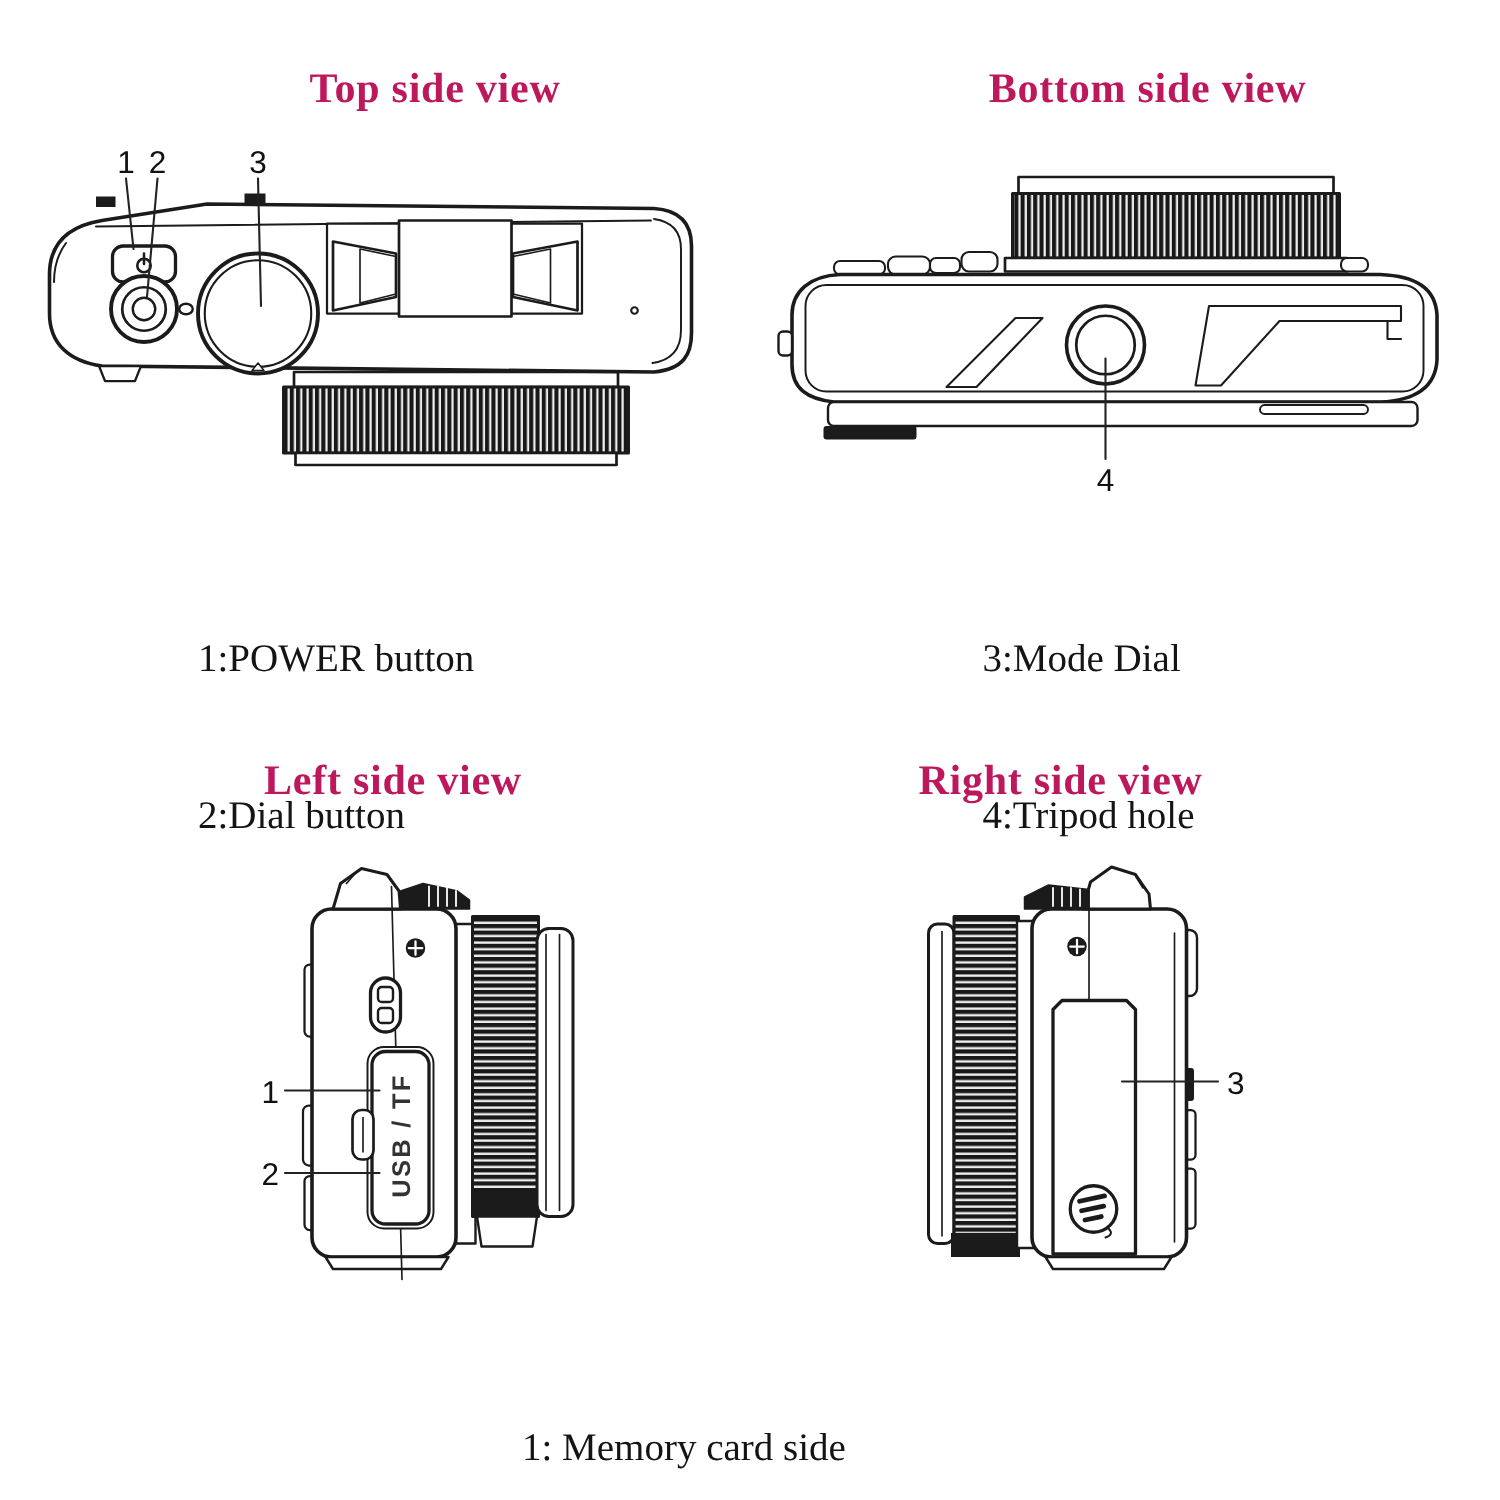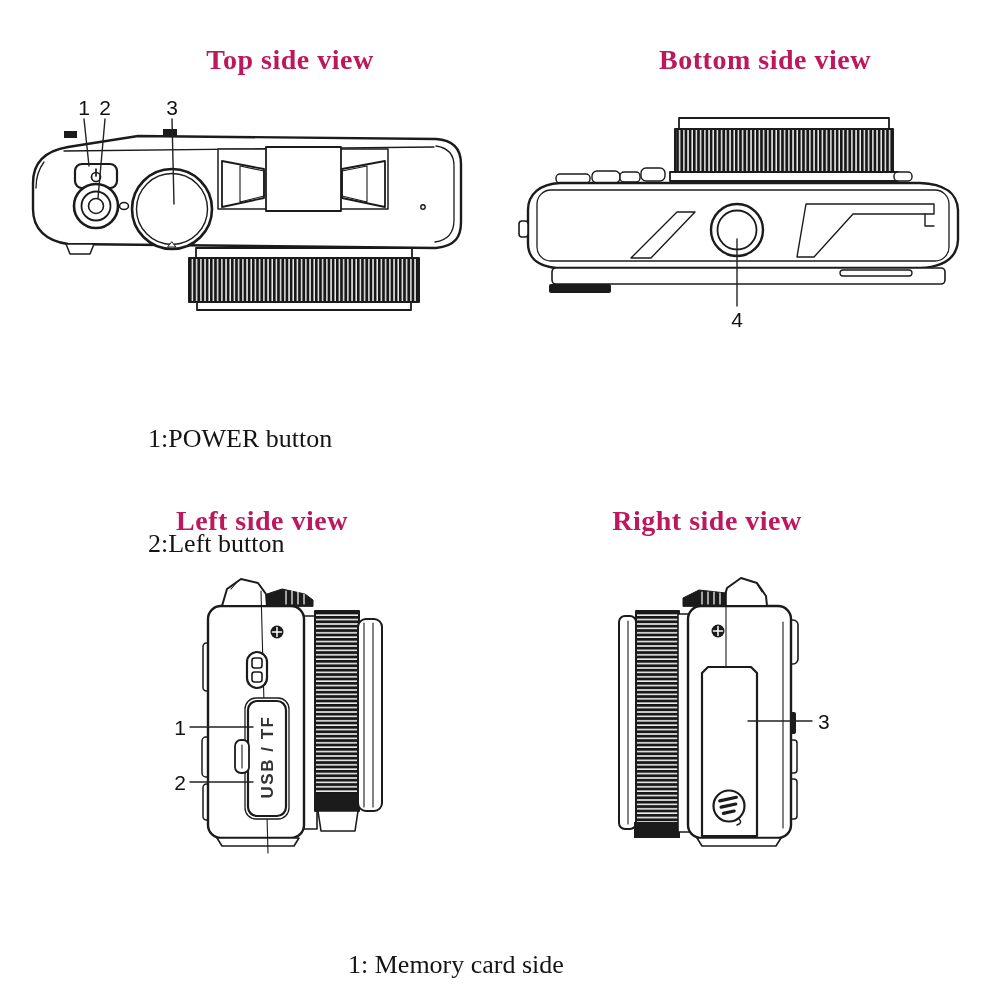--- a/index.html
+++ b/index.html
@@ -232,23 +232,27 @@
         <text x="818" y="729" text-anchor="start" fill="#111111" stroke="none" font-family="Liberation Sans, sans-serif" font-size="21">3</text>
       </g>
     </g>
   </svg>
 
   <div class="title" style="left:130px;top:44px;">Top side view</div>
   <div class="title" style="left:102px;top:505px;">Left side view</div>
   <div class="title" style="left:605px;top:44px;">Bottom side view</div>
   <div class="title" style="left:547px;top:505px;">Right side view</div>
 
-  <div class="legend" style="left:148px;top:351px;">
+  <div class="legend" style="left:132px;top:351px;">
     <div>1:POWER button</div>
-    <div>2:Left button</div>
+    <div>2:Dial button</div>
+  </div>
+  <div class="legend" style="left:655px;top:351px;">
+    <div>3:Mode Dial</div>
+    <div>4:Tripod hole</div>
   </div>
   <div class="legend" style="left:348px;top:877px;">
     <div>1: Memory card side</div>
     
     
   </div>
 
 </div>
 
 </body></html>

